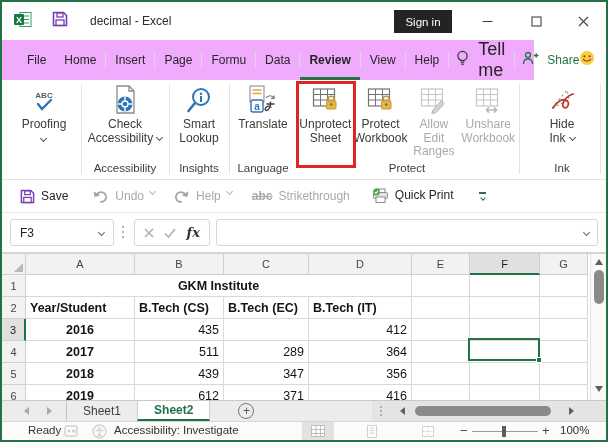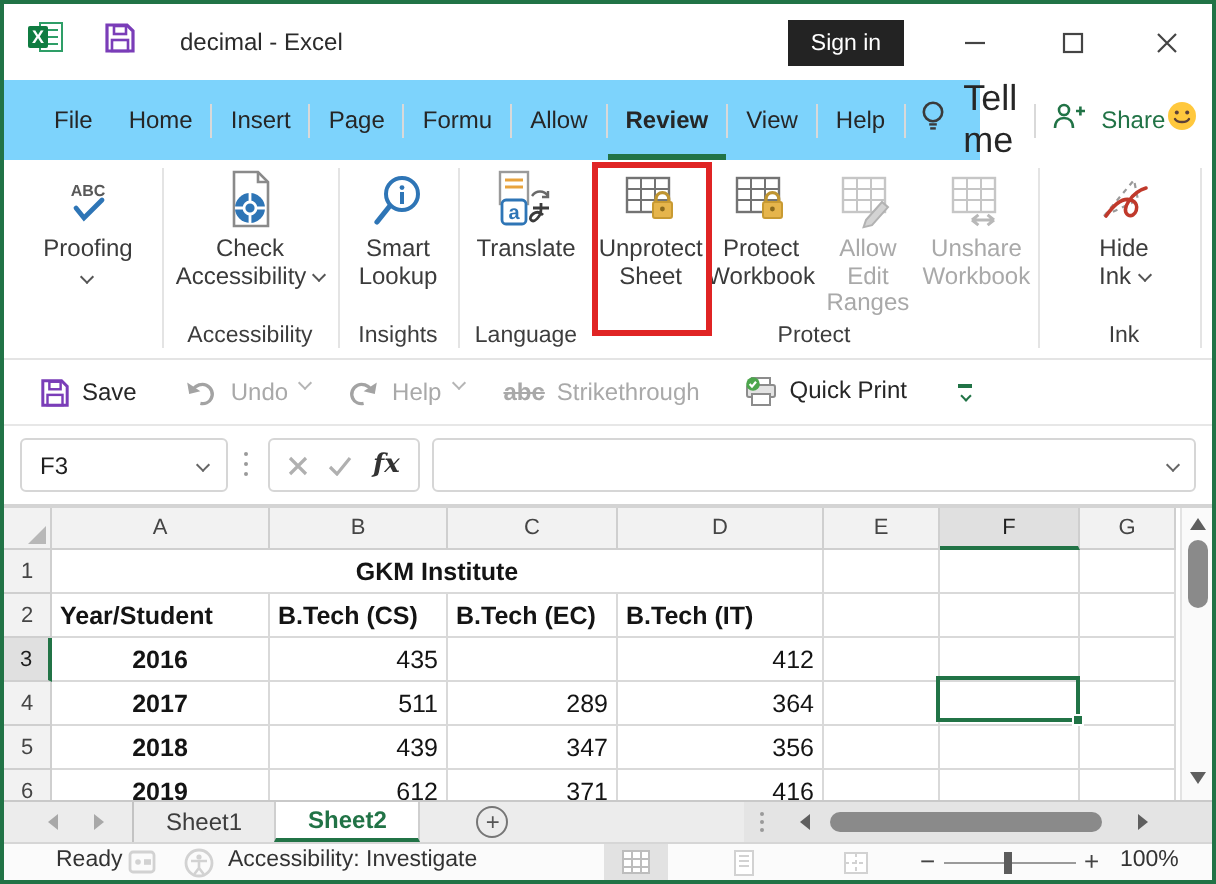--- a/index.html
+++ b/index.html
@@ -8,21 +8,21 @@
   
   #titlebar{position:absolute;left:0;top:0;width:604px;height:38px;display:flex;align-items:center;background:#fff;}
   #titlebar .applogo{margin-left:12px;}
   #titlebar .qsave{margin-left:20px;}
   #titlebar .ttl{margin-left:22px;font-size:12px;color:#2b2b2b;}
   .signin{position:absolute;left:392px;top:8px;width:58px;height:23px;background:#232323;color:#fff;
     font-size:11.5px;display:flex;align-items:center;justify-content:center;}
   .winbtn{position:absolute;top:0;width:38px;height:38px;display:flex;align-items:center;justify-content:center;}
   #btn-min{left:466px;} #btn-max{left:515px;} #btn-close{left:562px;}
   
-  #menubar{position:absolute;left:0;top:38px;width:488px;height:40px;display:flex;align-items:center;background:#7dd3fc;padding:0 22px 0 16px;}
+  #menubar{position:absolute;left:0;top:38px;width:532px;height:40px;display:flex;align-items:center;background:#f0abfc;padding:0 22px 0 16px;}
   .tab{font-size:12px;color:#262626;padding:0 9px;height:100%;display:flex;align-items:center;}
   .tab.active{font-weight:bold;box-shadow:inset 0 -3px 0 #217346;}
   .tab-sep{width:1px;height:17px;background:#d9d9d9;}
   .mb-right{display:flex;align-items:center;gap:8px;margin-left:6px;}
   .tellme{font-size:18px;color:#262626;}
   .share-lbl{font-size:12px;color:#217346;}
   .smiley{margin-left:auto;margin-right:6px;}
   
   #ribbon{position:absolute;left:0;top:78px;width:604px;height:100px;background:#fff;border-bottom:1px solid #e4e4e4;}
   .rgroup{position:absolute;top:0;height:99px;}
@@ -154,21 +154,21 @@
     <span id="menu-tabs" style="display:flex;align-items:center;height:100%;">
         <span class="tab">File</span>
         <span class="tab">Home</span>
         <span class="tab-sep"></span>
         <span class="tab">Insert</span>
         <span class="tab-sep"></span>
         <span class="tab">Page</span>
         <span class="tab-sep"></span>
         <span class="tab">Formu</span>
         <span class="tab-sep"></span>
-        <span class="tab">Allow</span>
+        <span class="tab">Data</span>
         <span class="tab-sep"></span>
         <span class="tab active">Review</span>
         <span class="tab-sep"></span>
         <span class="tab">View</span>
         <span class="tab-sep"></span>
         <span class="tab">Help</span>
         <span class="tab-sep"></span>
       </span>
     <div class="mb-right">
       <span>

